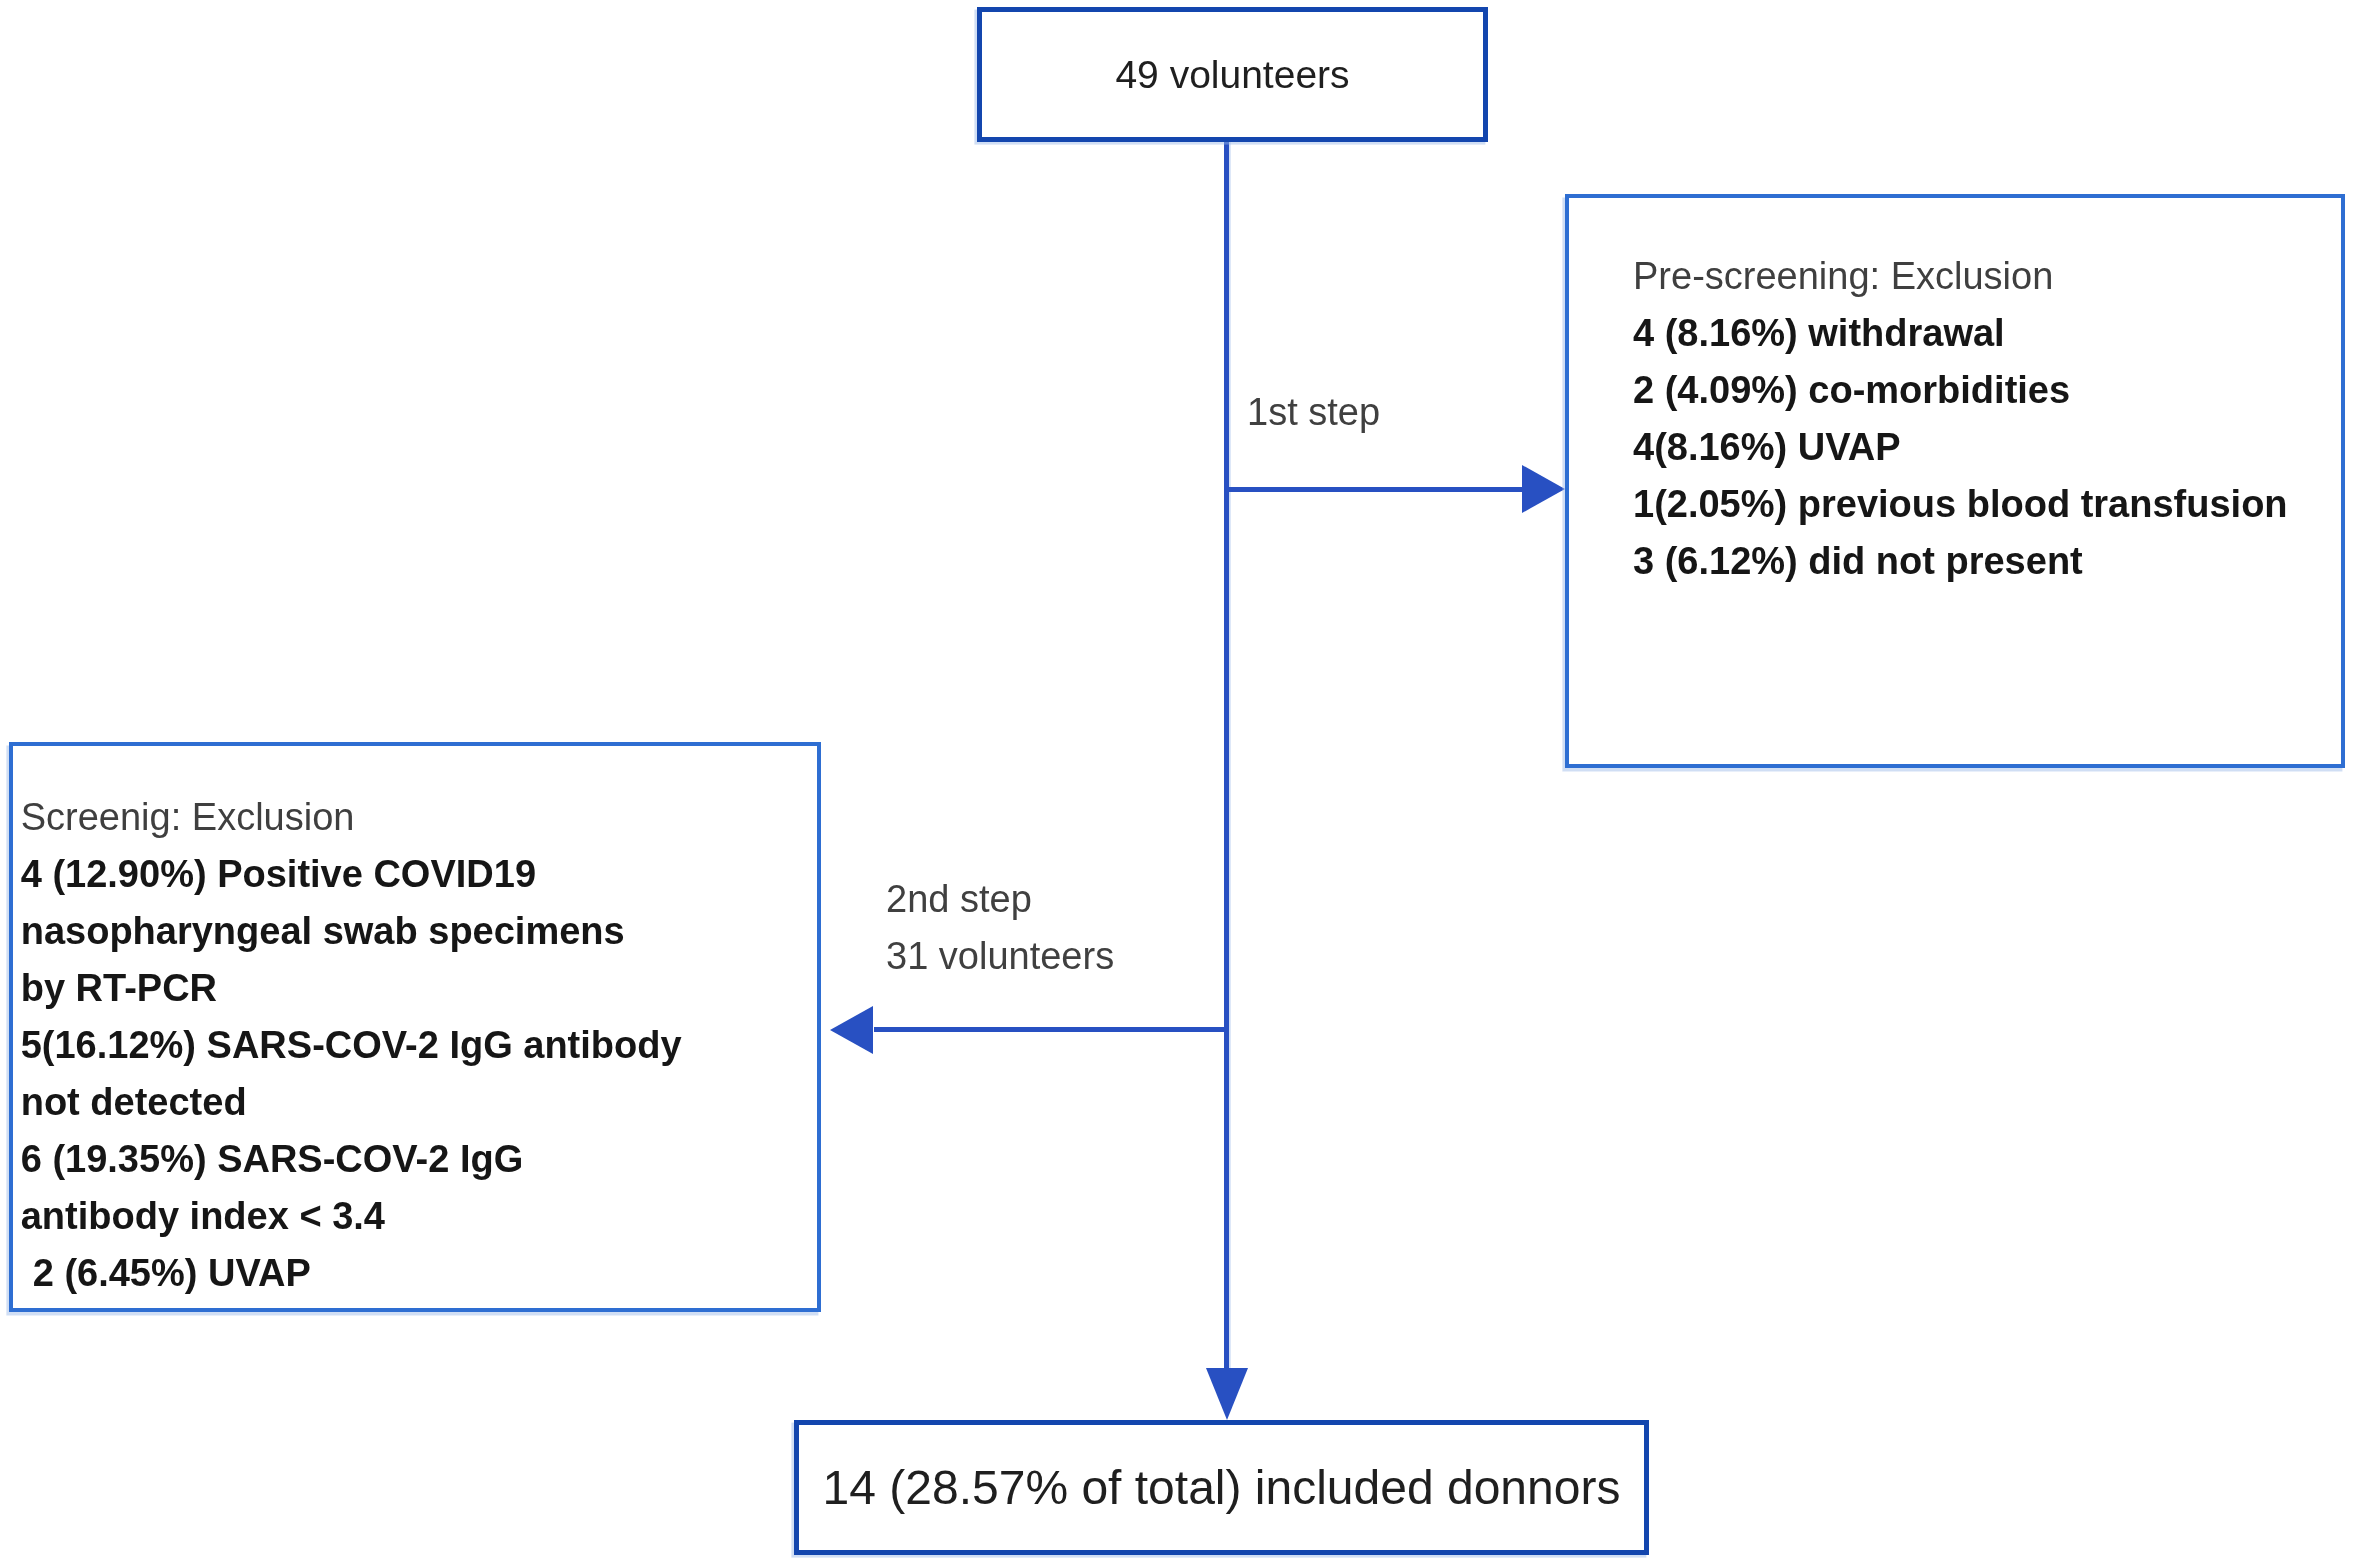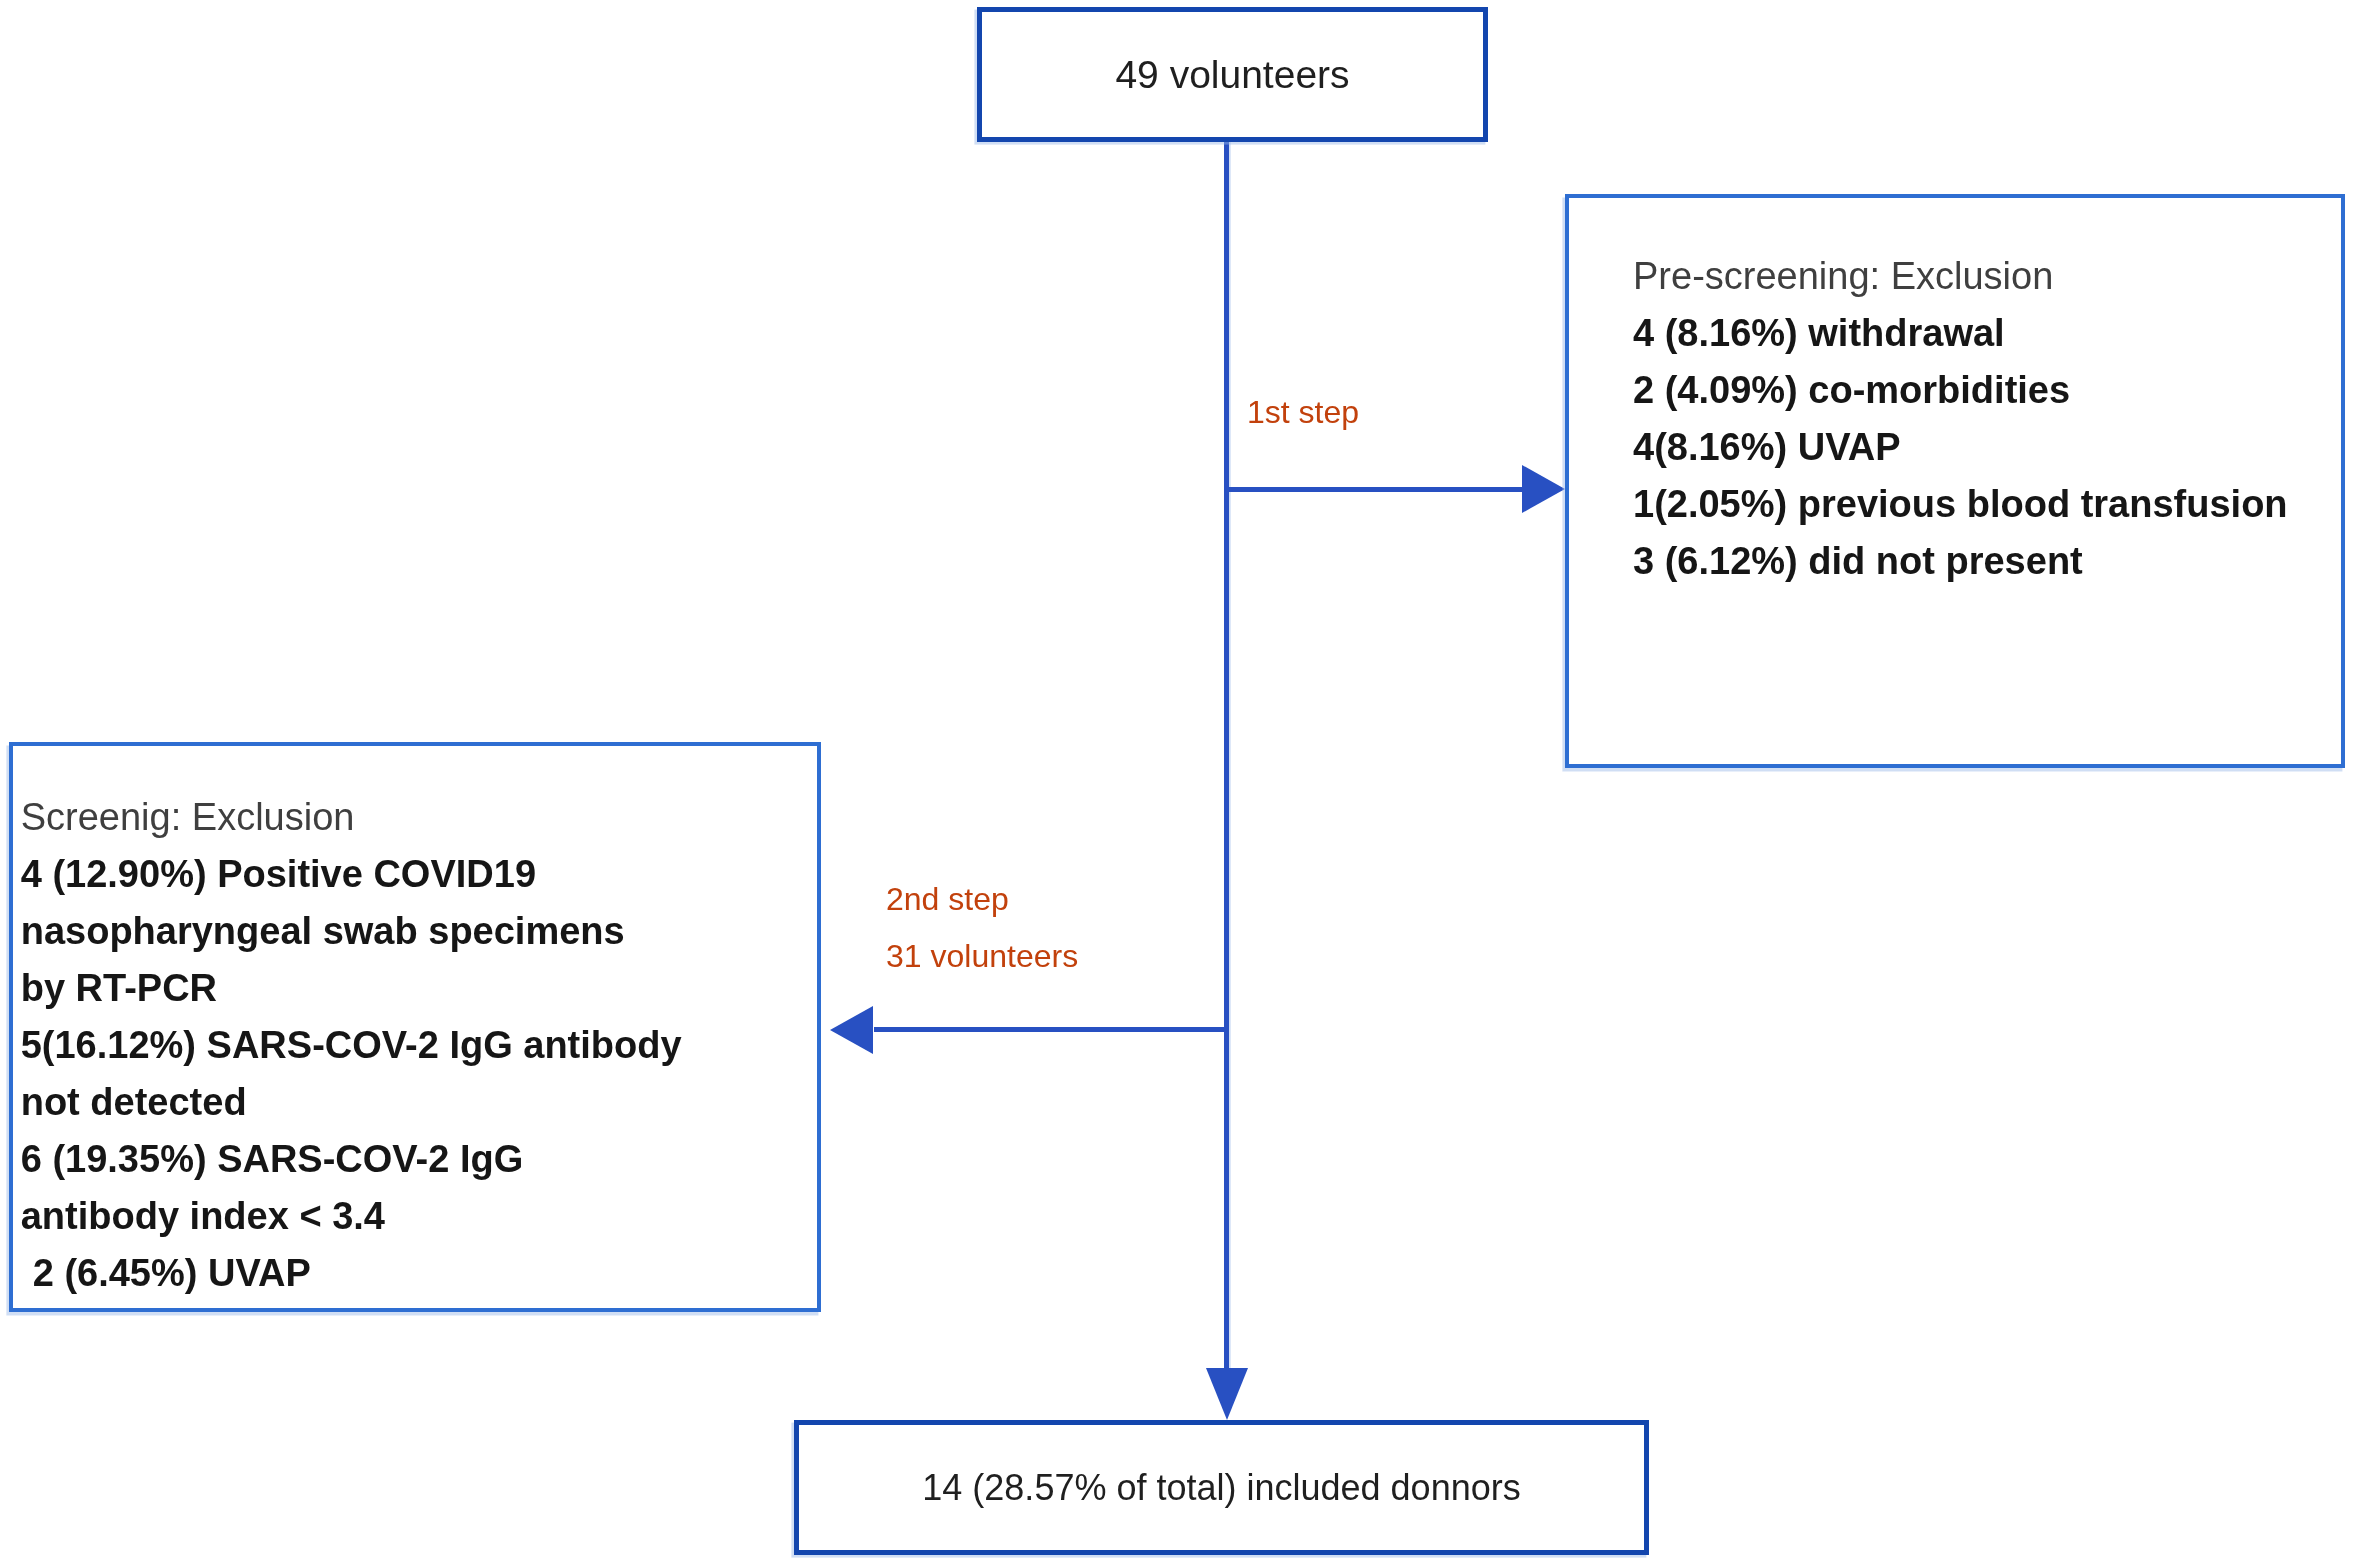--- a/index.html
+++ b/index.html
@@ -39,21 +39,21 @@
   .list-box .line.indent{margin-left:12px;}
   .connector{position:absolute;background:var(--c-arrow);}
   .connector.h{height:5.2px;}
   .connector.v{width:5.2px;box-shadow:1.7px 0 0 0 var(--c-halo);}
   .ah{position:absolute;width:0;height:0;}
   .ah.right{border-top:24px solid transparent;border-bottom:24px solid transparent;border-left:43px solid var(--c-arrow);}
   .ah.left{border-top:24px solid transparent;border-bottom:24px solid transparent;border-right:43px solid var(--c-arrow);}
   .ah.down{border-left:21px solid transparent;border-right:21px solid transparent;border-top:52px solid var(--c-arrow);}
   .flow-label{
     position:absolute;
-    font-size:32px;line-height:57px;color:#c2410c;
+    font-size:38px;line-height:57px;color:#404040;
     white-space:nowrap;
   }
 </style>
 </head>
 <body>
 
 <div id="canvas">
 
   <div class="connector v" style="left:1224px;top:140px;height:1234px;"></div>
   <div class="ah down" style="left:1206px;top:1368px;"></div>
@@ -85,18 +85,18 @@
     <div class="line">4 (12.90%) Positive COVID19</div>
     <div class="line">nasopharyngeal swab specimens</div>
     <div class="line">by RT-PCR</div>
     <div class="line">5(16.12%) SARS-COV-2 IgG antibody</div>
     <div class="line">not detected</div>
     <div class="line">6 (19.35%) SARS-COV-2 IgG</div>
     <div class="line">antibody index &lt; 3.4</div>
     <div class="line indent">2 (6.45%) UVAP</div>
   </div>
 
-  <div class="box dark centered-text" style="left:794px;top:1420px;width:855px;height:135px;font-size:36px;">
+  <div class="box dark centered-text" style="left:794px;top:1420px;width:855px;height:135px;font-size:48px;">
     <span>14 (28.57% of total) included donnors</span>
   </div>
 
 </div>
 
 
 </body></html>

